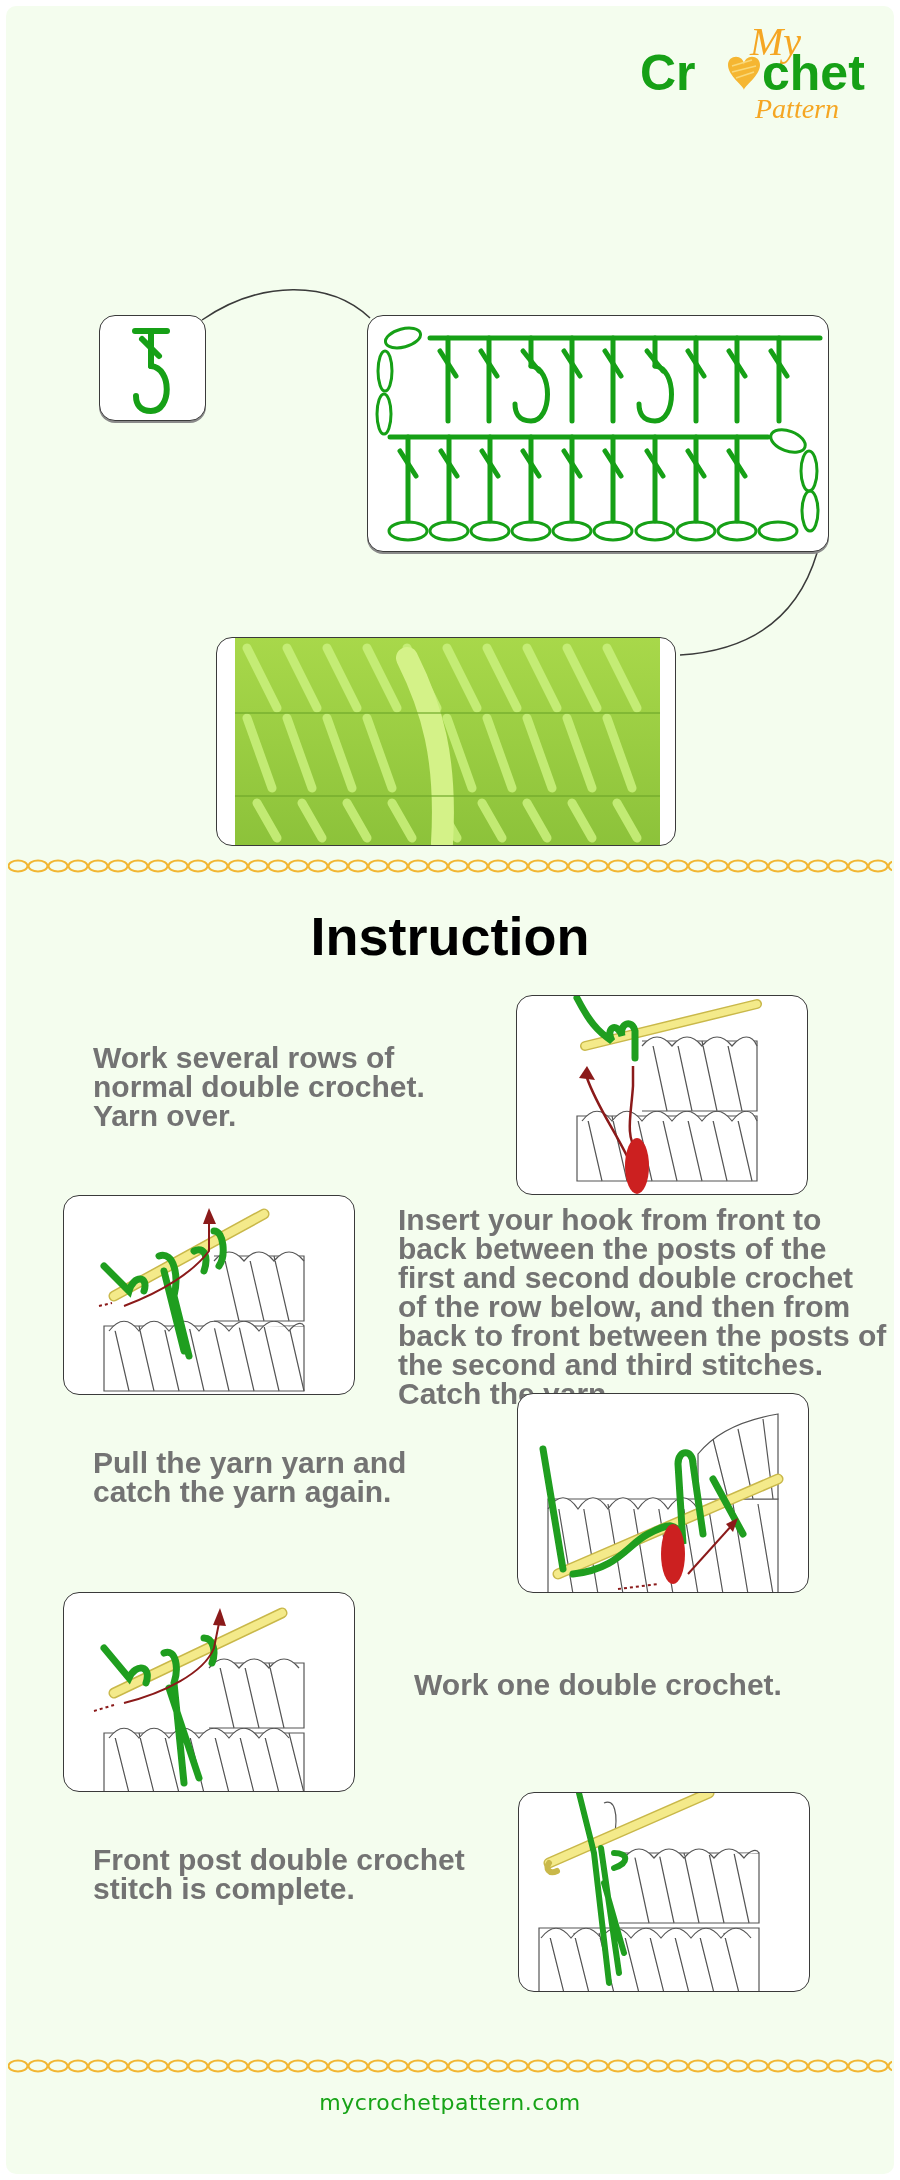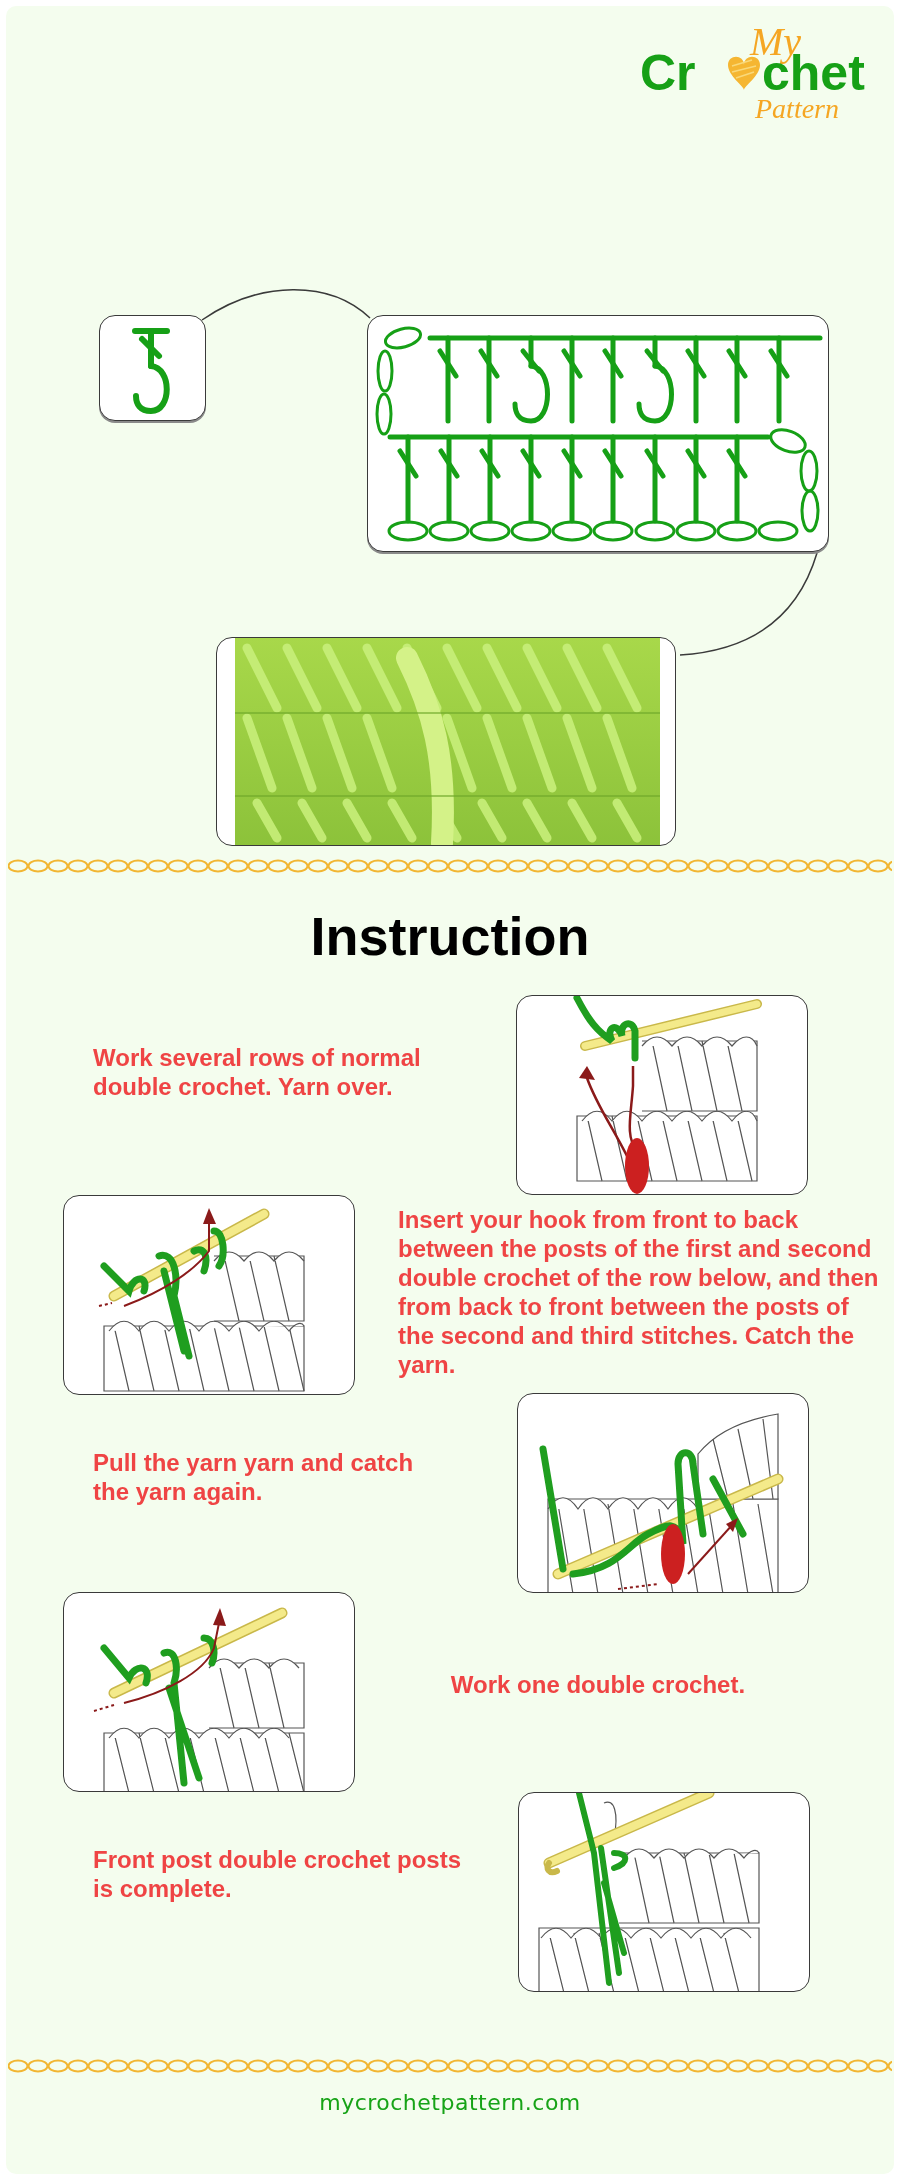--- a/index.html
+++ b/index.html
@@ -20,21 +20,21 @@
     position: absolute; background: #ffffff; border: 1.5px solid #3a3a3a;
     border-radius: 16px; overflow: hidden;
   }
   .card.shadow { box-shadow: 0 2px 0 #8a8a8a; }
   .chain { left: 8px; width: 884px; height: 18px; }
   .h2 {
     left: 0; top: 905px; width: 900px; text-align: center;
     font-weight: bold; font-size: 54px; color: #000;
   }
   .step-text {
-    position: absolute; font-weight: bold; font-size: 24px; line-height: 29px; color: #ef4444;
+    position: absolute; font-weight: bold; font-size: 30px; line-height: 29px; color: #737373;
   }
   .footer {
     left: 0; top: 2090px; width: 900px; text-align: center;
     font-family: "DejaVu Sans", sans-serif; font-size: 22px; color: #17a317; letter-spacing: 0.5px;
   }
   svg { display: block; }
 </style>
 </head>
 <body>
 
@@ -253,21 +253,21 @@
     <path d="M50 100 L218 20" stroke="#c9b84a" stroke-width="11" stroke-linecap="round"></path>
     <path d="M50 100 L218 20" stroke="#f4ea8a" stroke-width="8" stroke-linecap="round"></path>
     <path d="M40 55 L65 85 C72 70 88 72 82 90 M100 60 C112 55 115 75 110 90 L120 190 M105 95 L135 185 M140 45 C150 45 152 60 148 70" stroke="#1f9e1f" stroke-width="7" fill="none" stroke-linecap="round"></path>
     <path d="M60 110 C100 100 140 80 150 55 L155 30" stroke="#8b1a1a" stroke-width="2" fill="none"></path>
     <path d="M149 32 L156 15 L162 33 Z" fill="#8b1a1a"></path>
     <path d="M30 118 L50 112" stroke="#8b1a1a" stroke-width="2" stroke-dasharray="3 3"></path>
   </svg>
 </div>
 <div class="step-text" style="left:398px;top:1670px;width:400px;text-align:center;">Work one double crochet.</div>
 
-<div class="step-text" style="left:93px;top:1845px;width:380px;">Front post double crochet posts is complete.</div>
+<div class="step-text" style="left:93px;top:1845px;width:380px;">Front post double crochet stitch is complete.</div>
 <div class="card" style="left:518px;top:1792px;width:292px;height:200px;">
   <svg width="292" height="200" viewBox="0 0 292 200">
     <g stroke="#555" stroke-width="1.2" fill="#fff">
       <path d="M20 200 L20 135 L240 135 L240 200 Z"></path>
       <path d="M30 140 L45 200 M55 140 L70 200 M80 140 L95 200 M105 140 L120 200 M130 140 L145 200 M155 140 L170 200 M180 140 L195 200 M205 140 L220 200"></path>
       <path d="M22 145 C32 132 42 132 52 145 C62 132 72 132 82 145 C92 132 102 132 112 145 C122 132 132 132 142 145 C152 132 162 132 172 145 C182 132 192 132 202 145 C212 132 222 132 232 145"></path>
       <path d="M100 60 L240 60 L240 130 L100 130"></path>
       <path d="M115 60 L130 130 M140 60 L155 130 M165 60 L180 130 M190 60 L205 130 M215 60 L230 130"></path>
       <path d="M105 65 C115 53 125 53 135 65 C145 53 155 53 165 65 C175 53 185 53 195 65 C205 53 215 53 225 65 C232 56 238 56 240 60"></path>
       <path d="M85 10 C95 5 100 20 95 45" fill="none"></path>

